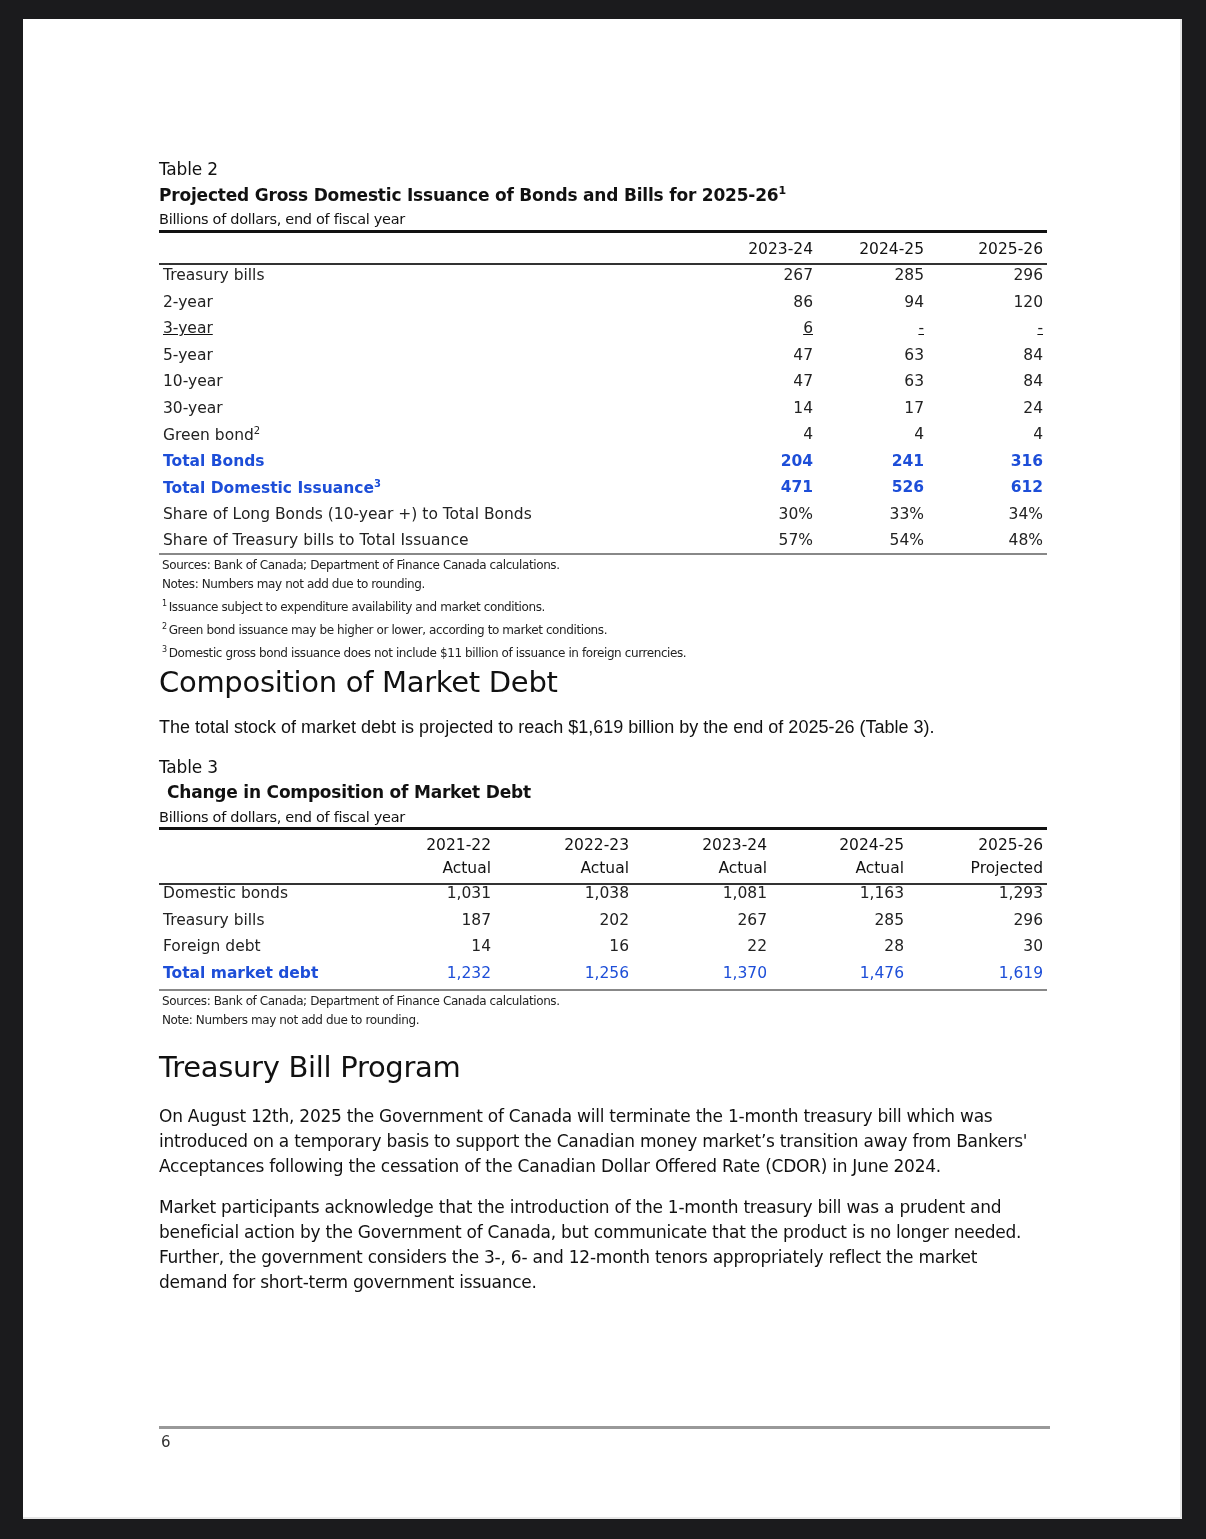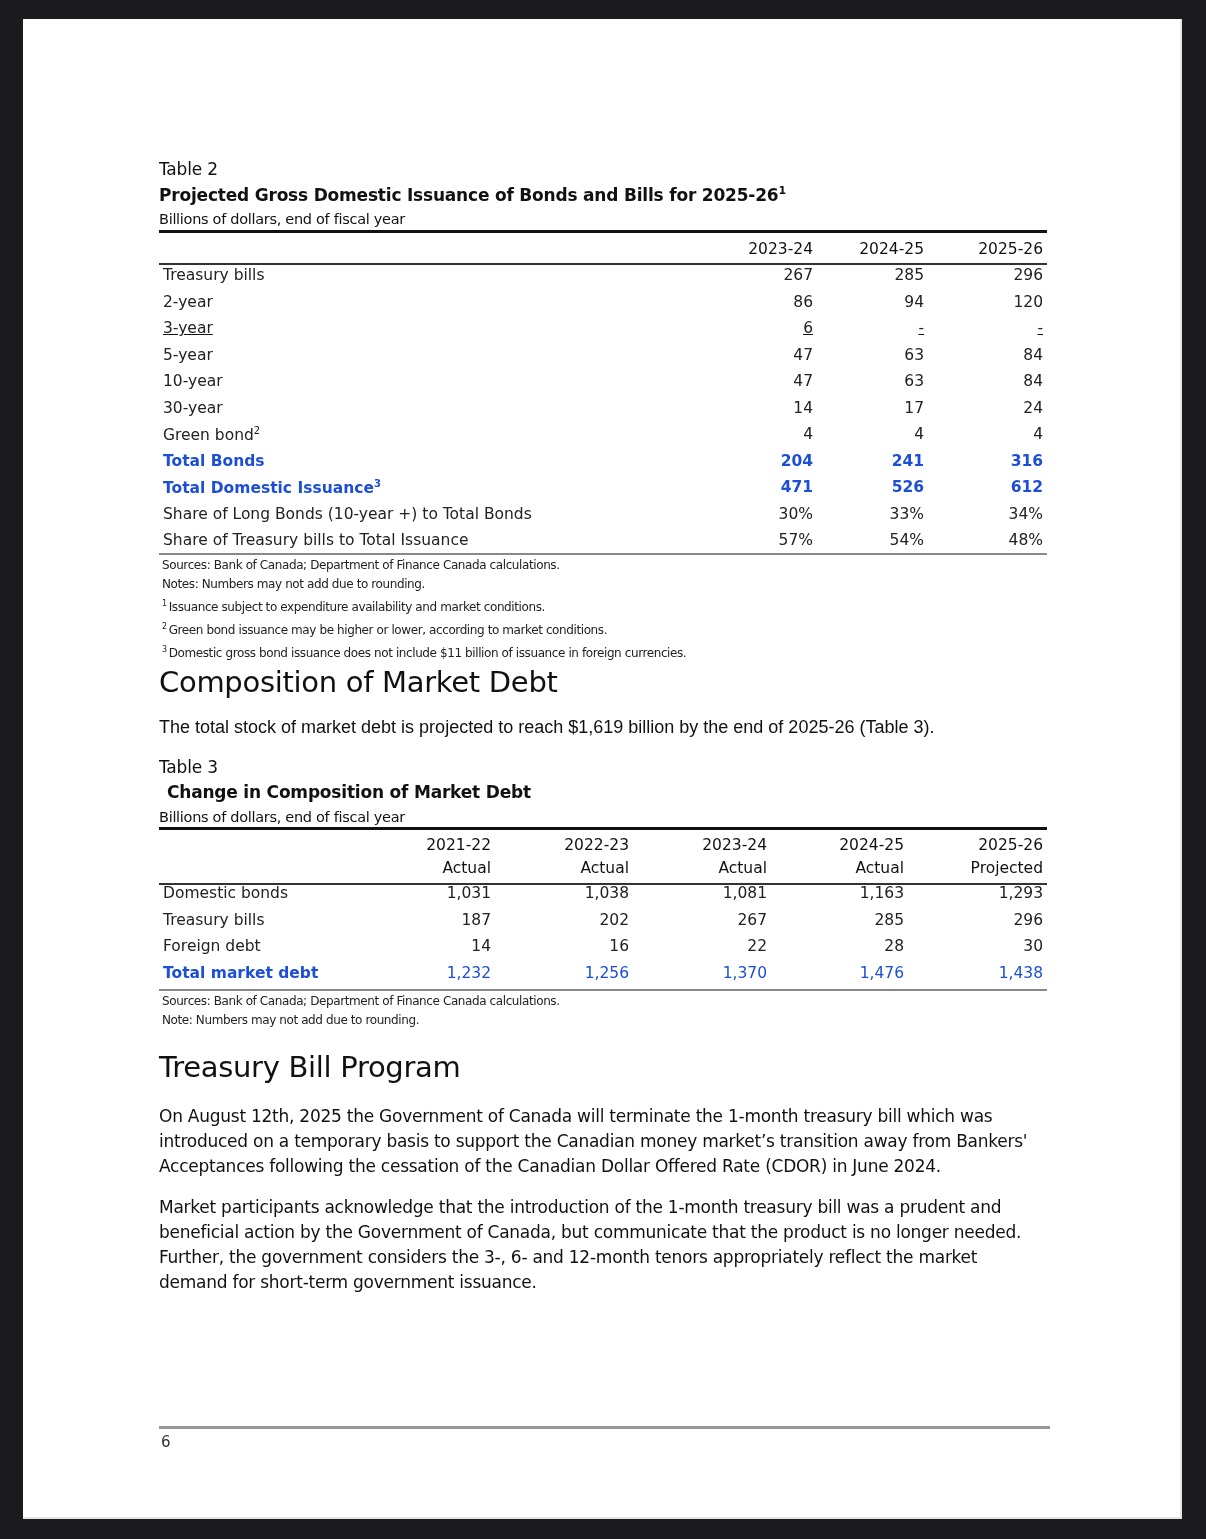--- a/index.html
+++ b/index.html
@@ -235,21 +235,21 @@
             <td class="num" style="font-weight: normal;">22</td>
             <td class="num" style="font-weight: normal;">28</td>
             <td class="num" style="font-weight: normal;">30</td>
           </tr>
           <tr class="bold" style="height: 26.5px;">
             <td class="lbl">Total market debt</td>
             <td class="num" style="font-weight: normal;">1,232</td>
             <td class="num" style="font-weight: normal;">1,256</td>
             <td class="num" style="font-weight: normal;">1,370</td>
             <td class="num" style="font-weight: normal;">1,476</td>
-            <td class="num" style="font-weight: normal;">1,438</td>
+            <td class="num" style="font-weight: normal;">1,619</td>
           </tr>
         </tbody>
     </table>
     <div class="rule mid" style="top:864px; width:888px;"></div>
     <div class="rule gray" style="top:970px; width:888px;"></div>
 
     <div class="notes" id="t3notes" style="top:973px;">
         <div>Sources: Bank of Canada; Department of Finance Canada calculations.</div>
         <div>Note: Numbers may not add due to rounding.</div>
       </div>

